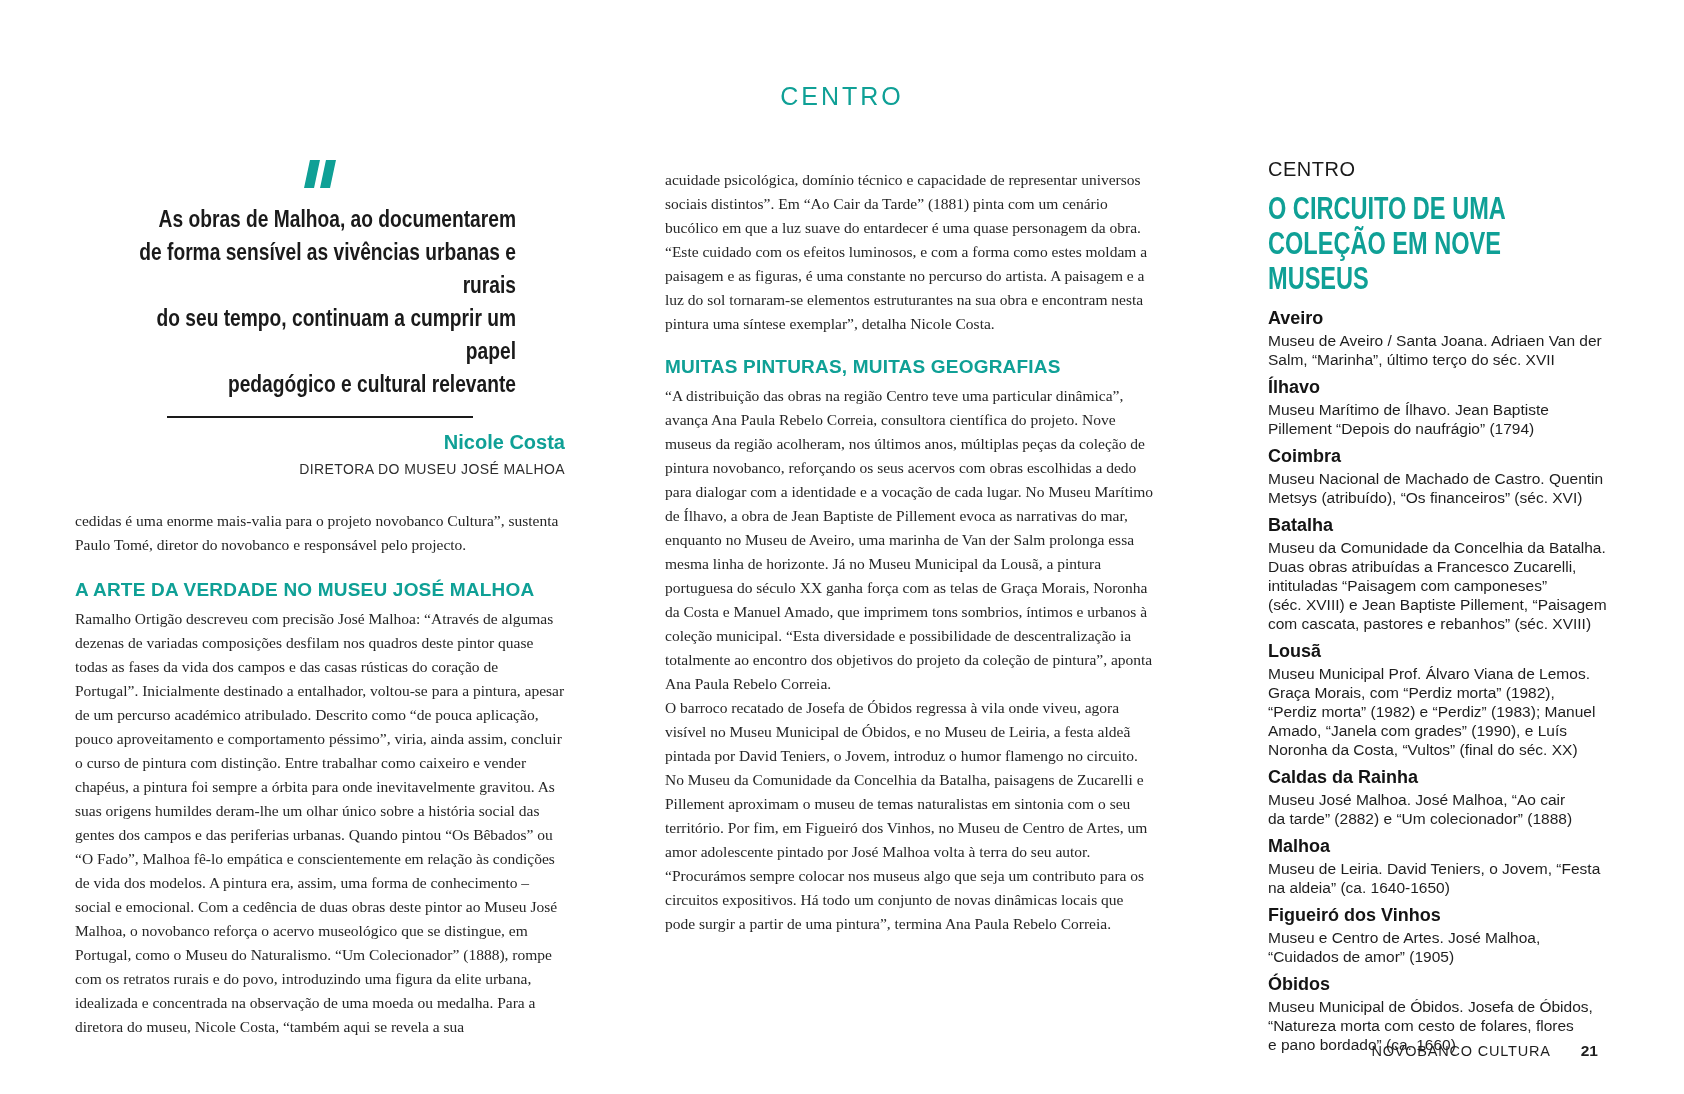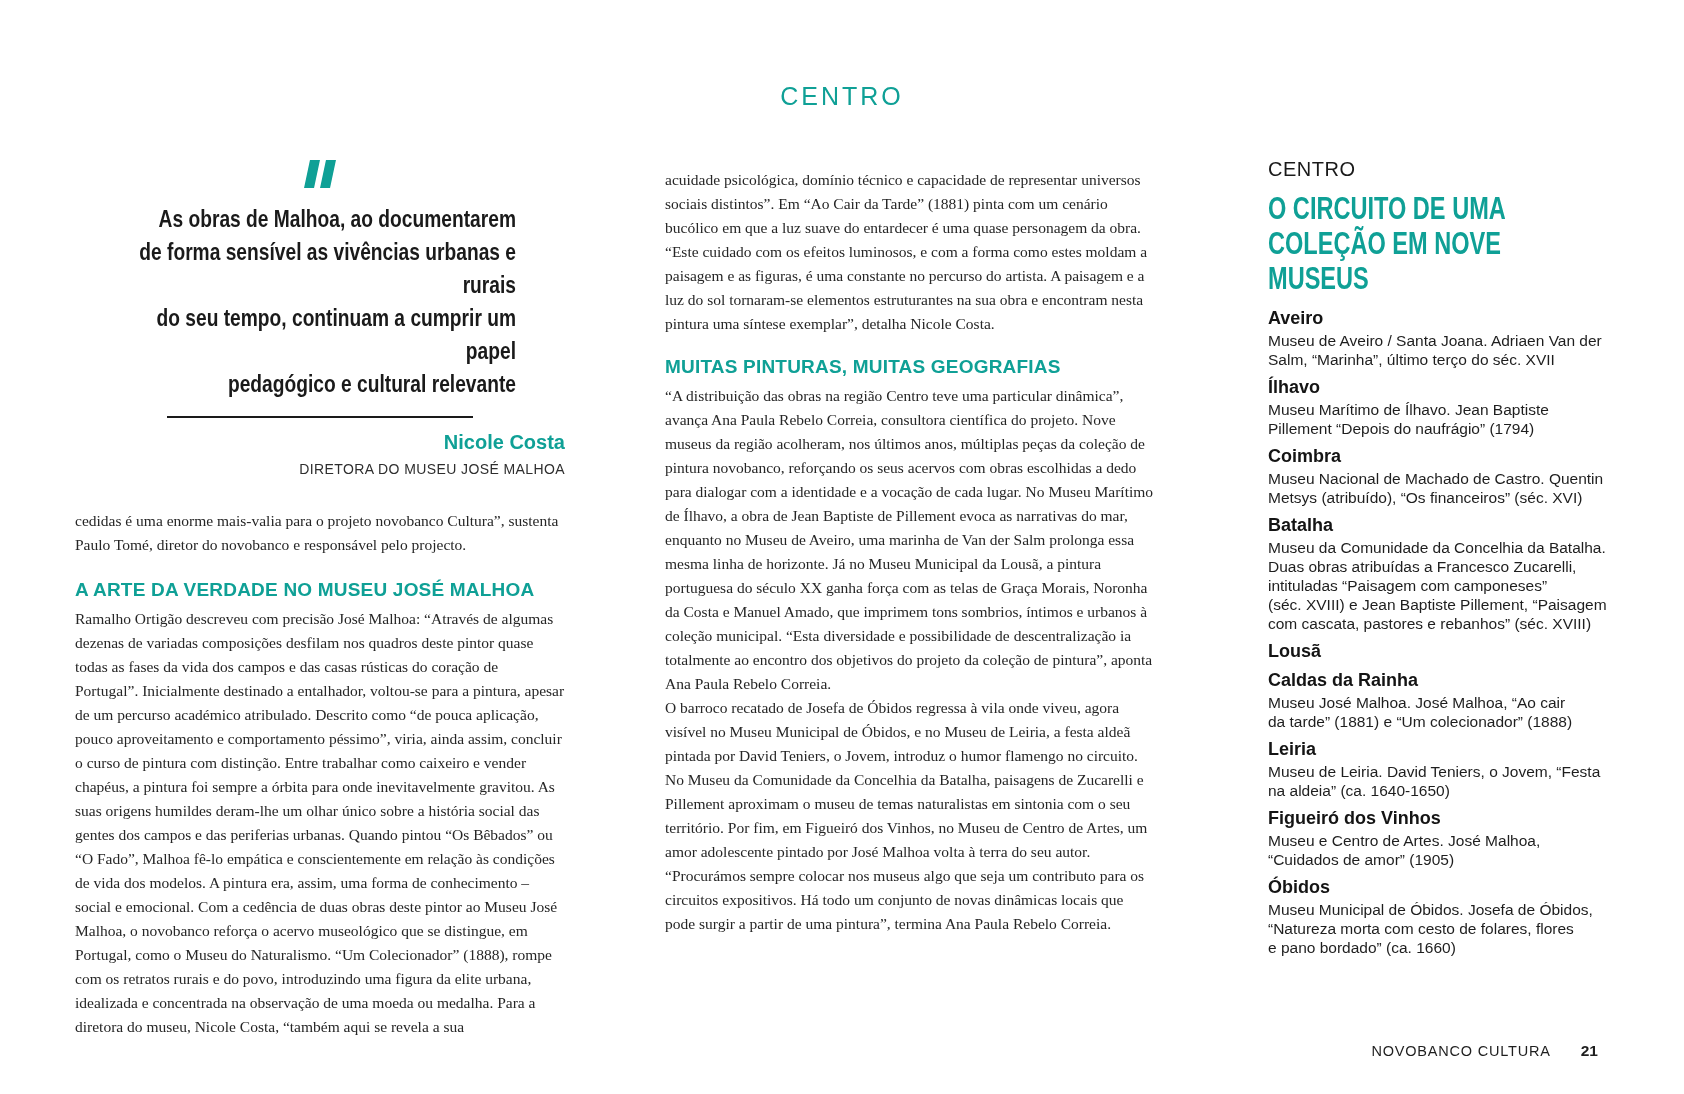--- a/index.html
+++ b/index.html
@@ -191,28 +191,33 @@
     <div class="entry">
       <h3>Batalha</h3>
       <p>Museu da Comunidade da Concelhia da Batalha.
 Duas obras atribuídas a Francesco Zucarelli,
 intituladas “Paisagem com camponeses”
 (séc. XVIII) e Jean Baptiste Pillement, “Paisagem
 com cascata, pastores e rebanhos” (séc. XVIII)</p>
     </div>
     <div class="entry">
       <h3>Lousã</h3>
+      <p>Museu Municipal Prof. Álvaro Viana de Lemos.
+Graça Morais, com “Perdiz morta” (1982),
+“Perdiz morta” (1982) e “Perdiz” (1983); Manuel
+Amado, “Janela com grades” (1990), e Luís
+Noronha da Costa, “Vultos” (final do séc. XX)</p>
     </div>
     <div class="entry">
       <h3>Caldas da Rainha</h3>
       <p>Museu José Malhoa. José Malhoa, “Ao cair
-da tarde” (1881) e “Um colecionador” (1888)</p>
-    </div>
-    <div class="entry">
-      <h3>Leiria</h3>
+da tarde” (2882) e “Um colecionador” (1888)</p>
+    </div>
+    <div class="entry">
+      <h3>Malhoa</h3>
       <p>Museu de Leiria. David Teniers, o Jovem, “Festa
 na aldeia” (ca. 1640-1650)</p>
     </div>
     <div class="entry">
       <h3>Figueiró dos Vinhos</h3>
       <p>Museu e Centro de Artes. José Malhoa,
 “Cuidados de amor” (1905)</p>
     </div>
     <div class="entry">
       <h3>Óbidos</h3>

